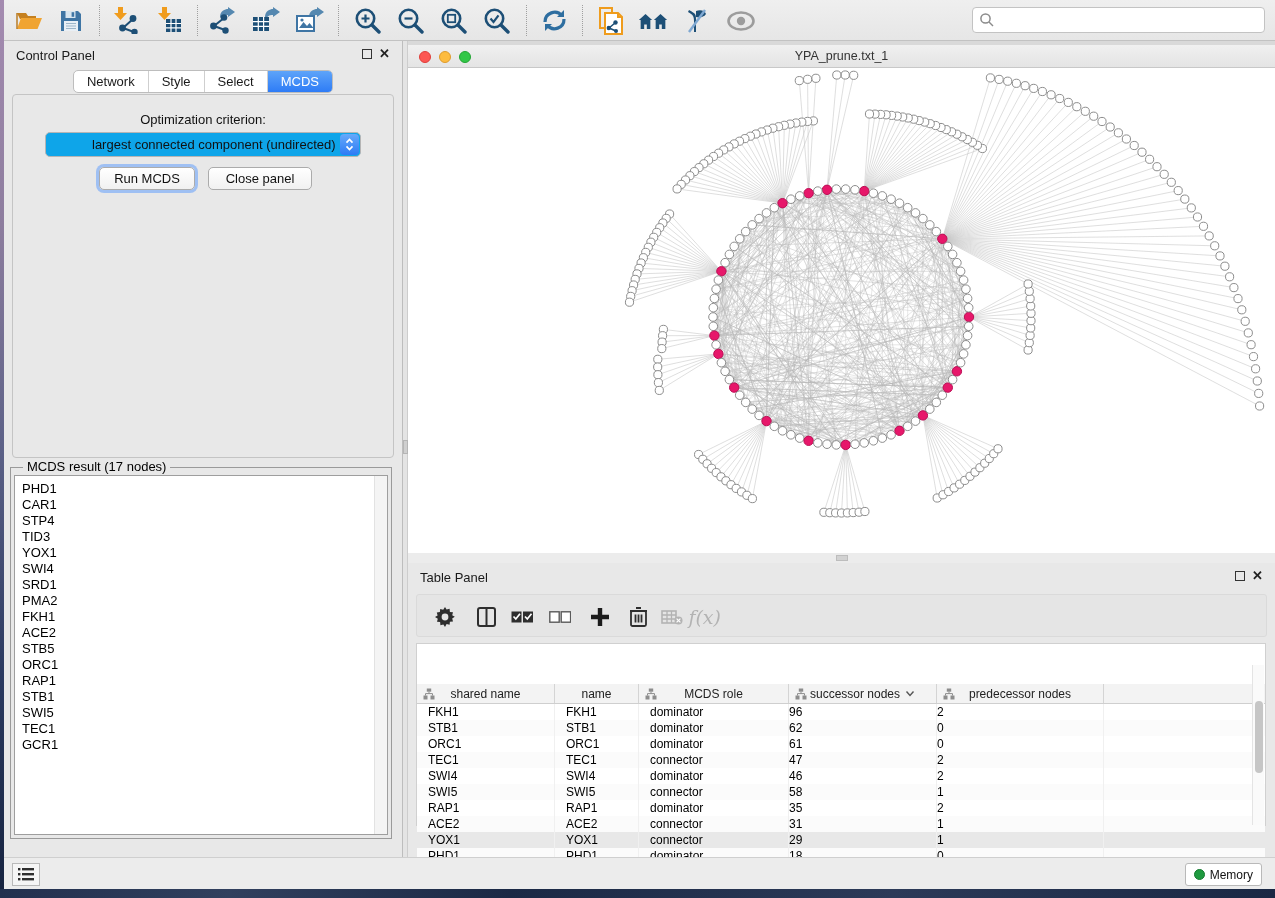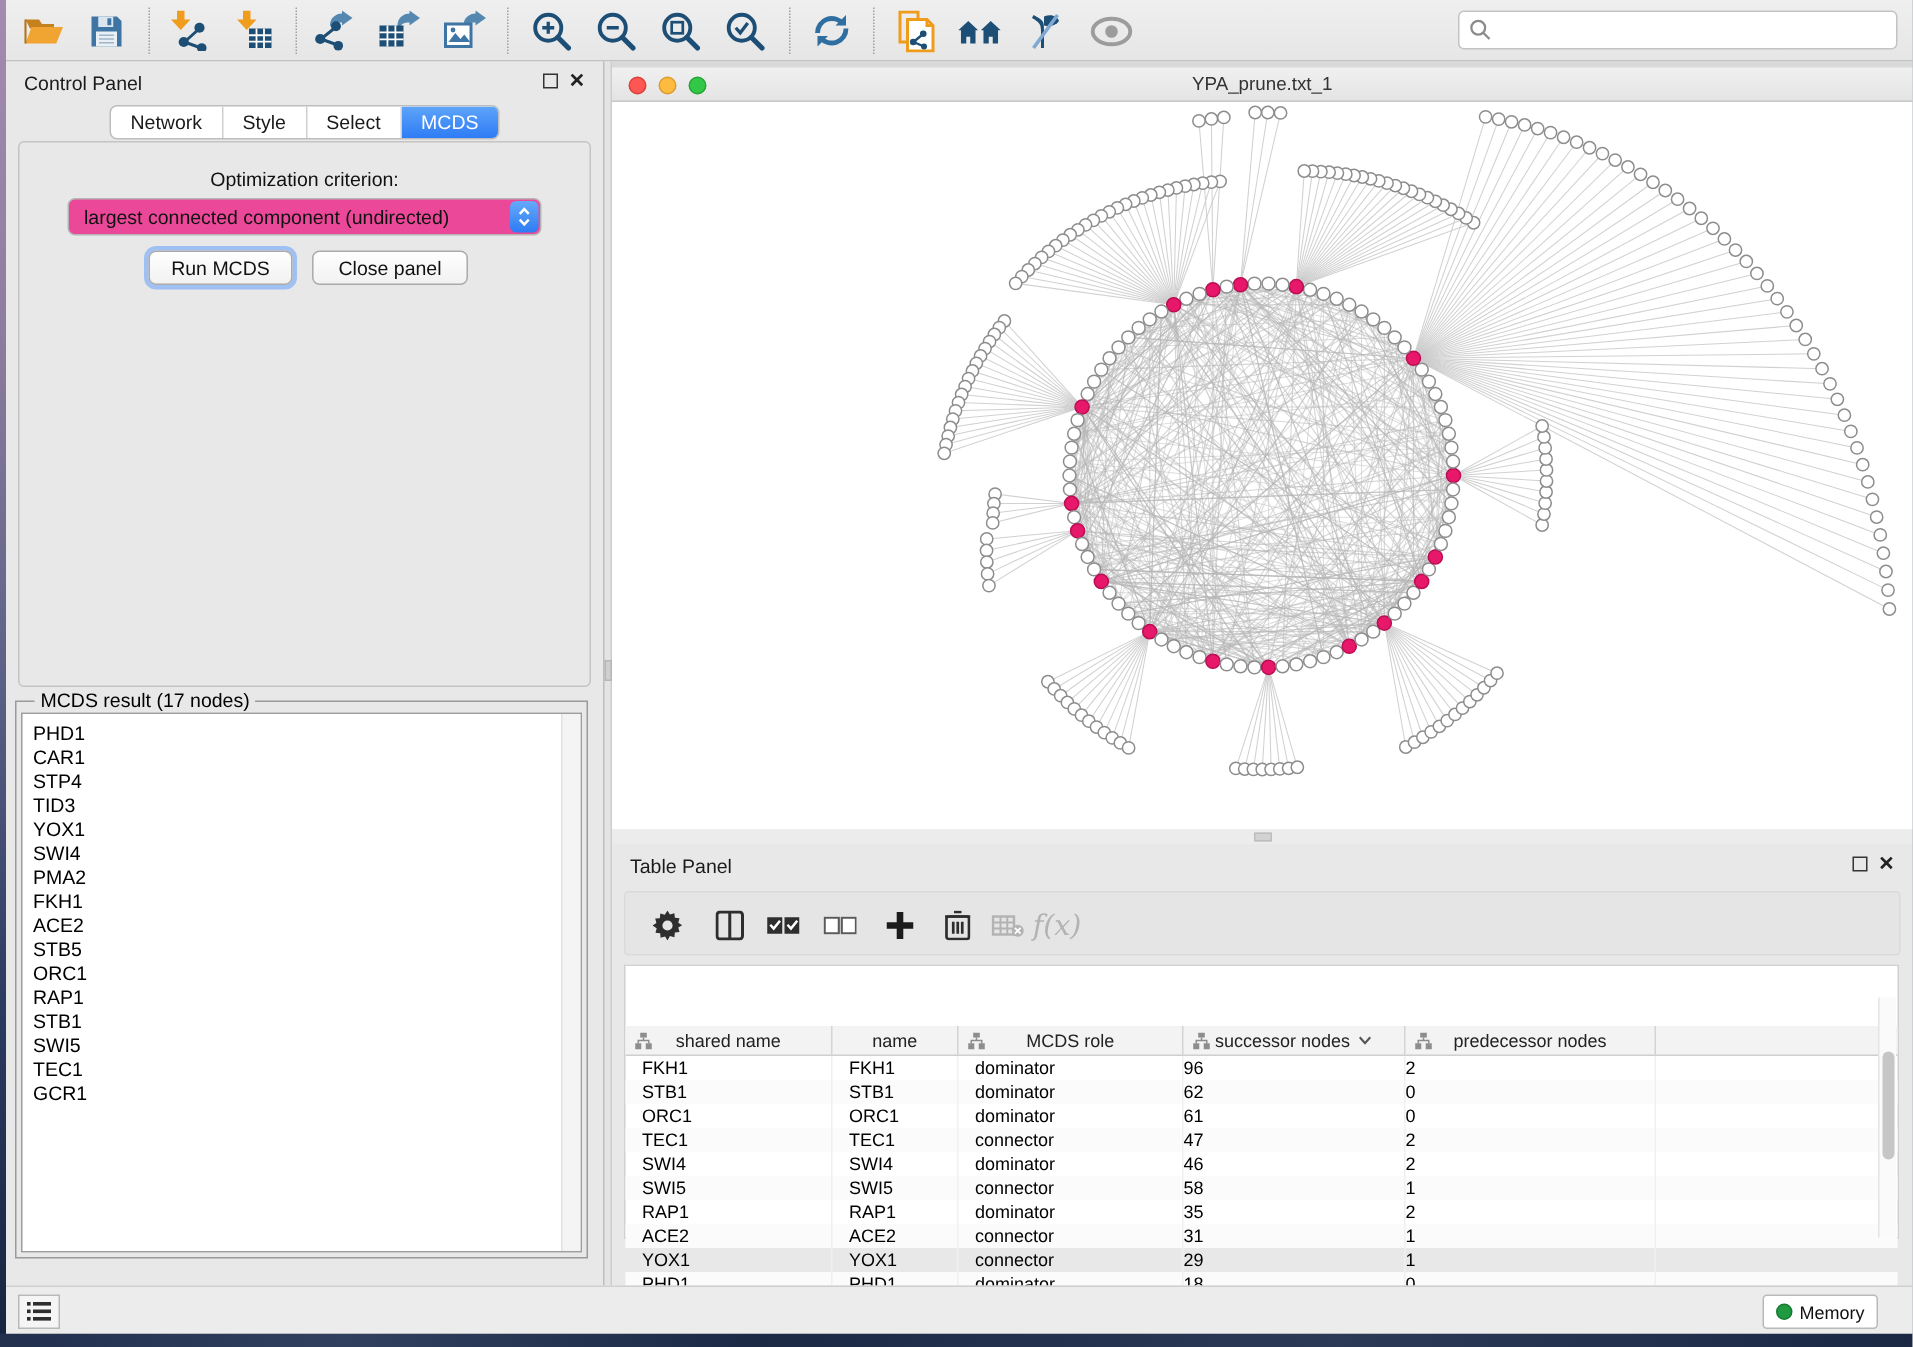--- a/index.html
+++ b/index.html
@@ -31,22 +31,22 @@
 
   .seg-tabs { display:inline-flex; border:1px solid #bdbdbd; border-radius:5px; background:#fff; overflow:hidden; }
   .seg-tab { padding:3px 13px; font-size:13px; color:#1a1a1a; border-left:1px solid #cfcfcf; cursor:pointer; white-space:nowrap; }
   .seg-tab:first-child { border-left:none; }
   .seg-tab.active { background:linear-gradient(#5ea4f9,#2e7cf6); color:#fff; }
   #cp-tabs-wrap { position:absolute; left:0; top:29px; width:100%; text-align:center; z-index:2; }
 
   #cp-content { position:absolute; left:8px; top:53px; width:382px; height:364px;
     border:1px solid #c4c4c4; border-radius:4px; background:#e8e8e8; }
   #opt-label { position:absolute; left:0; top:17px; width:100%; text-align:center; font-size:13px; color:#111; }
-  #criterion-select { position:absolute; left:32px; top:37px; width:316px; height:25px; background:#ec4899;
-    border:1px solid #b5b5b5; border-radius:5px; display:flex; align-items:center; cursor:pointer; }
+  #criterion-select { position:absolute; left:32px; top:37px; width:316px; height:25px; background:#0ea5e9;
+    border:1px solid #b5b5b5; border-radius:5px; display:flex; align-items:center; cursor:pointer;padding-left:36px; }
   #criterion-select .sel-text { flex:1; font-size:13px; padding-left:10px; color:#111; white-space:nowrap; }
   #criterion-select .stepper { width:19px; height:21px; margin-right:1px; border-radius:4px;
     background:linear-gradient(#66a9fa,#2d7bf5); display:flex; flex-direction:column; align-items:center; justify-content:center; }
   .cp-btn { position:absolute; top:72px; height:23px; background:linear-gradient(#fff,#f1f1f1);
     border:1px solid #ababab; border-radius:5px; font-size:13px; font-family:"Liberation Sans",sans-serif;
     color:#111; cursor:pointer; }
   #run-btn { left:86px; width:96px; box-shadow:0 0 0 3px rgba(110,165,250,.6); }
   #closepanel-btn { left:195px; width:104px; }
 
   #mcds-box { position:absolute; left:6px; top:426px; width:382px; height:372px; border:1px solid #9a9a9a; }
@@ -99,21 +99,21 @@
   .td-filler { flex:1; border-right:none; }
   #table-vscroll { position:absolute; right:1px; top:21px; width:12px; height:160px; background:#fafafa; border-left:1px solid #e4e4e4; }
   #table-vthumb { position:absolute; left:1.5px; top:36px; width:8px; height:72px; background:#c6c6c6; border-radius:4px; cursor:pointer; }
   #tp-tabs-wrap { position:absolute; left:0; top:269px; width:100%; text-align:center; }
   #tp-tabs-wrap .seg-tab { padding:2.5px 12px; font-size:12.5px; }
 
   
   #status-bar { position:absolute; left:0; top:857px; width:1271px; height:32px; background:#ececec; border-top:1px solid #cfcfcf; }
   #status-list-btn { position:absolute; left:8px; top:5px; width:28px; height:23px; background:#f5f5f5;
     border:1px solid #b9b9b9; display:flex; align-items:center; justify-content:center; cursor:pointer; }
-  #memory-btn { position:absolute; right:23px; top:5px; height:23px; background:#fff; border:1px solid #b9b9b9;
+  #memory-btn { position:absolute; right:13px; top:5px; height:23px; background:#fff; border:1px solid #b9b9b9;
     border-radius:3px; display:flex; align-items:center; gap:5px; padding:0 8px; font-size:12px; color:#111; cursor:pointer; }
   #memory-dot { width:11px; height:11px; border-radius:50%; background:#1f9a40; border:1px solid #157a30; }
 
   svg { display:block; }
 </style>
 </head>
 <body>
 
 <div id="screen">
   <div id="wallpaper-left"></div>
@@ -295,20 +295,21 @@
       <div id="mcds-box">
         <span id="mcds-legend">MCDS result (17 nodes)</span>
         <div id="mcds-list">
           <div id="mcds-items">
               <div class="mcds-item">PHD1</div>
               <div class="mcds-item">CAR1</div>
               <div class="mcds-item">STP4</div>
               <div class="mcds-item">TID3</div>
               <div class="mcds-item">YOX1</div>
               <div class="mcds-item">SWI4</div>
+              <div class="mcds-item">SRD1</div>
               <div class="mcds-item">PMA2</div>
               <div class="mcds-item">FKH1</div>
               <div class="mcds-item">ACE2</div>
               <div class="mcds-item">STB5</div>
               <div class="mcds-item">ORC1</div>
               <div class="mcds-item">RAP1</div>
               <div class="mcds-item">STB1</div>
               <div class="mcds-item">SWI5</div>
               <div class="mcds-item">TEC1</div>
               <div class="mcds-item">GCR1</div>

